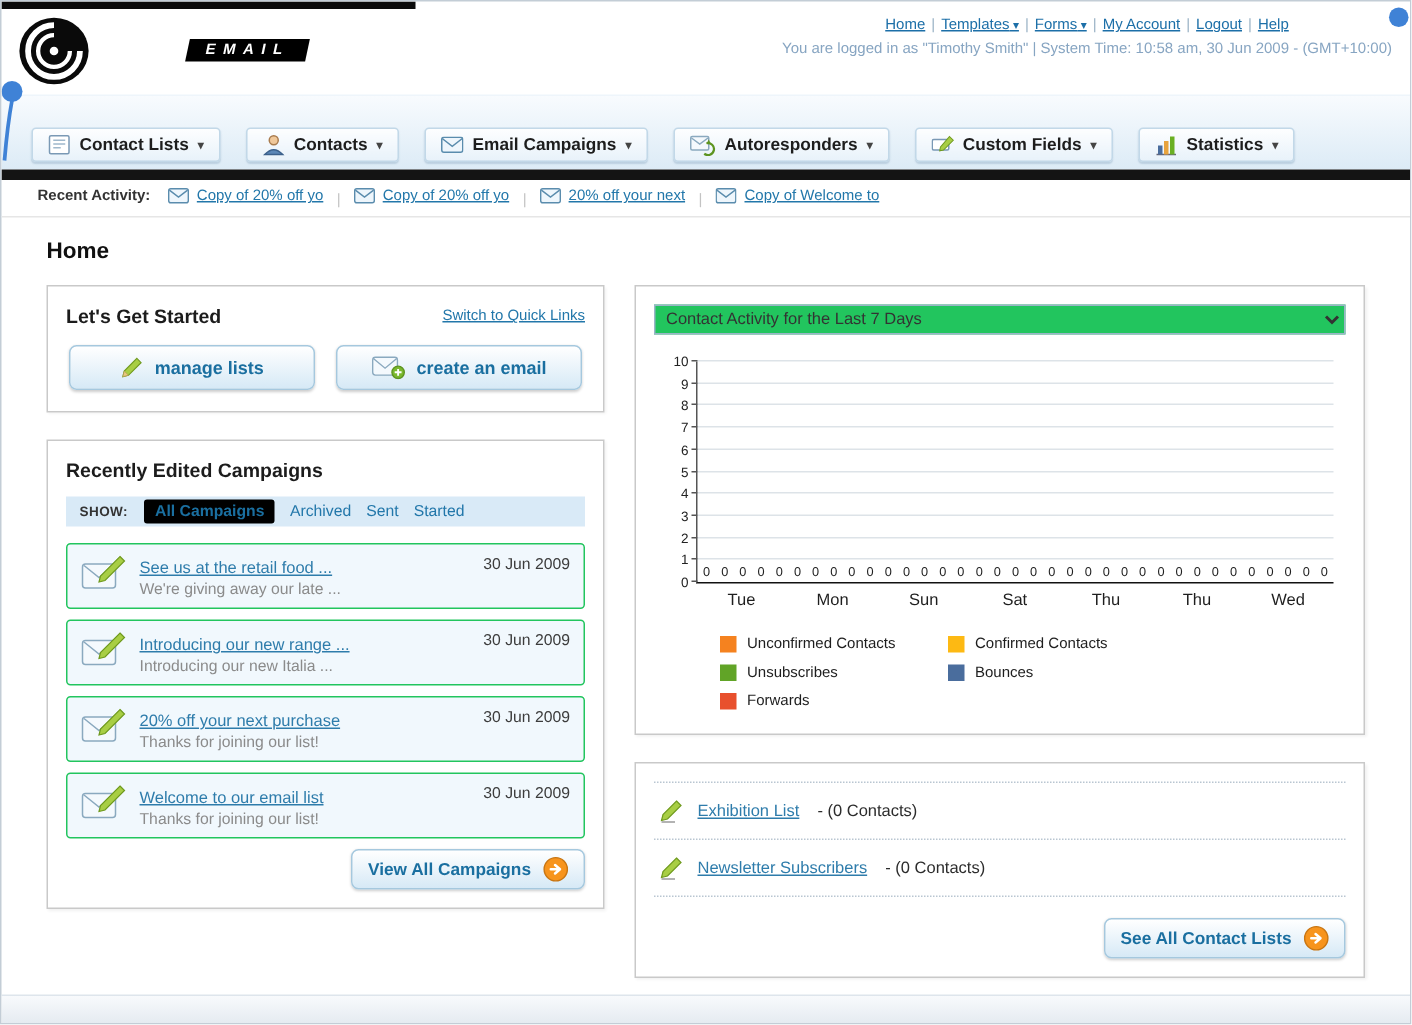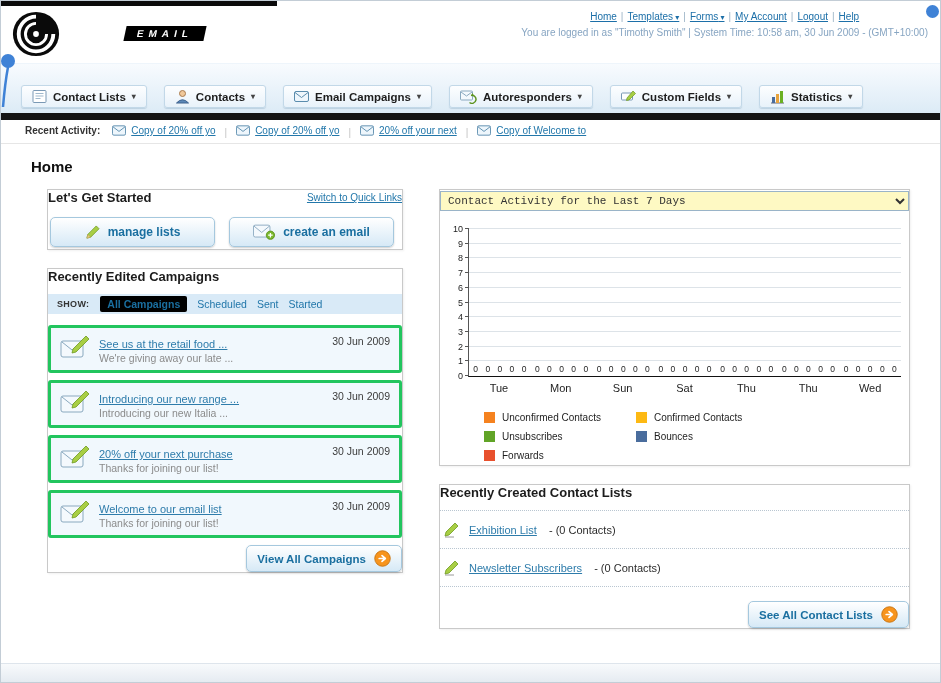--- a/index.html
+++ b/index.html
@@ -35,46 +35,46 @@
   .activity-link { color:#2277aa; text-decoration:underline; cursor:pointer; }
   .activity-sep { color:#c3c3c3; margin:0 9px; }
 
   
   .content { padding:10px 30px 0 30px; }
   .page-title { font-size:15px; margin:4px 0 14px 0; color:#101010; }
   .columns { display:flex; gap:20px; align-items:flex-start; }
   .col-left { width:372px; flex:none; }
   .col-right { flex:1; min-width:0; }
 
-  .panel { border:1px solid #c9c9c9; background:#fff; margin-bottom:18px; box-shadow:1px 1px 2px rgba(0,0,0,.06);margin-left:16px; }
+  .panel { border:1px solid #c9c9c9; background:#fff; padding:12px; margin-bottom:18px; box-shadow:1px 1px 2px rgba(0,0,0,.06); }
   .panel h2 { font-size:13px; margin:0 0 10px 0; color:#1c1c1c; }
   .panel-head { display:flex; justify-content:space-between; align-items:center; margin-bottom:12px; }
   .panel-head h2 { margin:0; }
   .small-link { font-size:10px; color:#2277aa; text-decoration:underline; cursor:pointer; white-space:nowrap; }
 
   .btn { display:inline-flex; align-items:center; gap:8px; background:linear-gradient(#ffffff,#d6e9f6); border:1px solid #a5c8de; border-radius:5px; padding:6px 13px; font-size:12px; font-weight:bold; color:#1a6fa0; cursor:pointer; box-shadow:0 1px 2px rgba(0,0,0,.2); font-family:inherit; }
   .gs-buttons { display:flex; gap:14px; padding:0 2px 2px 2px; }
   .gs-btn { width:165px; justify-content:center; }
 
   .filter-bar { background:#d9eaf7; padding:4px 9px; font-size:10.5px; display:flex; align-items:center; gap:11px; margin-bottom:11px; }
   .show-label { font-size:9px; font-weight:bold; color:#333; letter-spacing:.3px; }
   .filter { color:#2277aa; cursor:pointer; }
   .filter.selected { background:#000000; padding:2px 7px; border-radius:2px; font-weight:bold; color:#1a6fa0; }
 
   .campaign-list { list-style:none; margin:0; padding:0; }
-  .campaign-row { display:flex; align-items:flex-start; gap:9px; background:#f1f8fd; border:3px solid #22c55e; border-radius:3px; padding:6px 9px; margin-bottom:7px; }
+  .campaign-row { display:flex; align-items:flex-start; gap:9px; background:#f1f8fd; border:1px solid #22c55e; border-radius:3px; padding:6px 9px; margin-bottom:7px; }
   .row-icon { flex:none; margin-top:1px; }
   .row-mid { flex:1; min-width:0; }
   .row-title { font-size:11px; color:#2e7cab; text-decoration:underline; cursor:pointer; display:inline-block; margin-bottom:2px; white-space:nowrap; }
   .row-sub { font-size:10.5px; color:#8b8b8b; white-space:nowrap; }
   .row-date { font-size:10.5px; color:#3c3c3c; white-space:nowrap; margin-left:8px; margin-top:1px; }
   .panel-actions { text-align:right; margin-top:6px; }
   .panel-actions .btn { padding:4px 10px; font-size:11.5px; }
 
-  .stats-select { width:100%; font-size:11px; padding:2px 3px; border:1px solid #9ab4c8; background:#fef9c3; color:#333; font-family:Liberation Mono, monospace; }
+  .stats-select { width:100%; font-size:11px; padding:2px 3px; border:1px solid #9ab4c8; background:#22c55e; color:#333; font-family:Liberation Sans, sans-serif; }
   .chart { margin-top:18px; }
   .plot { position:relative; height:148px; margin-left:28px; margin-right:8px; border-left:1px solid #555; border-bottom:1px solid #111; }
   .gridline { position:absolute; left:0; right:0; height:1px; background:#dde3e8; }
   .ylabel { position:absolute; left:-24px; width:18px; text-align:right; font-size:9px; color:#222; line-height:10px; }
   .ytick { position:absolute; left:-4px; width:4px; height:1px; background:#555; }
   .zeros-row { position:absolute; left:0; right:0; bottom:2px; display:flex; }
   .zero-group { flex:1; text-align:center; font-size:8.5px; color:#1e1e1e; word-spacing:5px; }
   .xlabels { display:flex; margin-left:28px; margin-right:8px; padding-top:5px; }
   .xlabel { flex:1; text-align:center; font-size:11px; color:#1e1e1e; }
   .legend { margin:18px 0 4px 44px; display:flex; flex-wrap:wrap; row-gap:8px; }
@@ -261,21 +261,21 @@
                 </span>
                 <span class="btn-label">create an email</span>
               </button>
             </div>
         </section>
 
         <section class="panel campaigns">
           <h2>Recently Edited Campaigns</h2>
           <div class="filter-bar">
             <span class="show-label">SHOW:</span>
-            <span id="campaign-filters"><a class="filter selected" style="margin-right: 10px;">All Campaigns</a><a class="filter" style="margin-right: 10px;">Scheduled</a><a class="filter" style="margin-right: 10px;">Sent</a><a class="filter" style="margin-right: 10px;">Started</a></span>
+            <span id="campaign-filters"><a class="filter selected" style="margin-right: 10px;">All Campaigns</a><a class="filter" style="margin-right: 10px;">Archived</a><a class="filter" style="margin-right: 10px;">Sent</a><a class="filter" style="margin-right: 10px;">Started</a></span>
           </div>
           <ul class="campaign-list" id="campaign-list">
               <li class="campaign-row">
                 <span class="icon row-icon">
                   <svg viewBox="0 0 30 24" width="30" height="24">
                     <rect x="1" y="6" width="22" height="16" rx="2" fill="#f4f9fd" stroke="#8aa9bf"></rect>
                     <path d="M2 7 L12 15 L22 7" fill="none" stroke="#8aa9bf"></path>
                     <path d="M26 1 L29 4 L16 17 L12 18 L13 14 Z" fill="#a8ce44" stroke="#6f9a1e" stroke-width="0.8"></path>
                   </svg>
                 </span>
@@ -406,21 +406,20 @@
                 </span>
                 <span class="legend-item">
                   <span class="swatch" style="background: rgb(232, 80, 45);"></span>
                   <span class="legend-label">Forwards</span>
                 </span>
               </div>
           </div>
         </section>
 
         <section class="panel contact-lists">
-          <h2>Recently Created Contact Lists</h2>
           <ul class="cl-list" id="cl-list">
               <li class="cl-row">
                 <span class="icon row-icon">
                   <svg viewBox="0 0 18 18" width="18" height="18">
                     <path d="M3 16 h9" stroke="#9a9a9a"></path>
                     <path d="M13 2 L16 5 L7 14 L3 15 L4 11 Z" fill="#a8ce44" stroke="#6f9a1e" stroke-width="0.8"></path>
                   </svg>
                 </span>
                 <a class="cl-link">Exhibition List</a>
                 <span class="cl-suffix">&nbsp;- (0 Contacts)</span>

